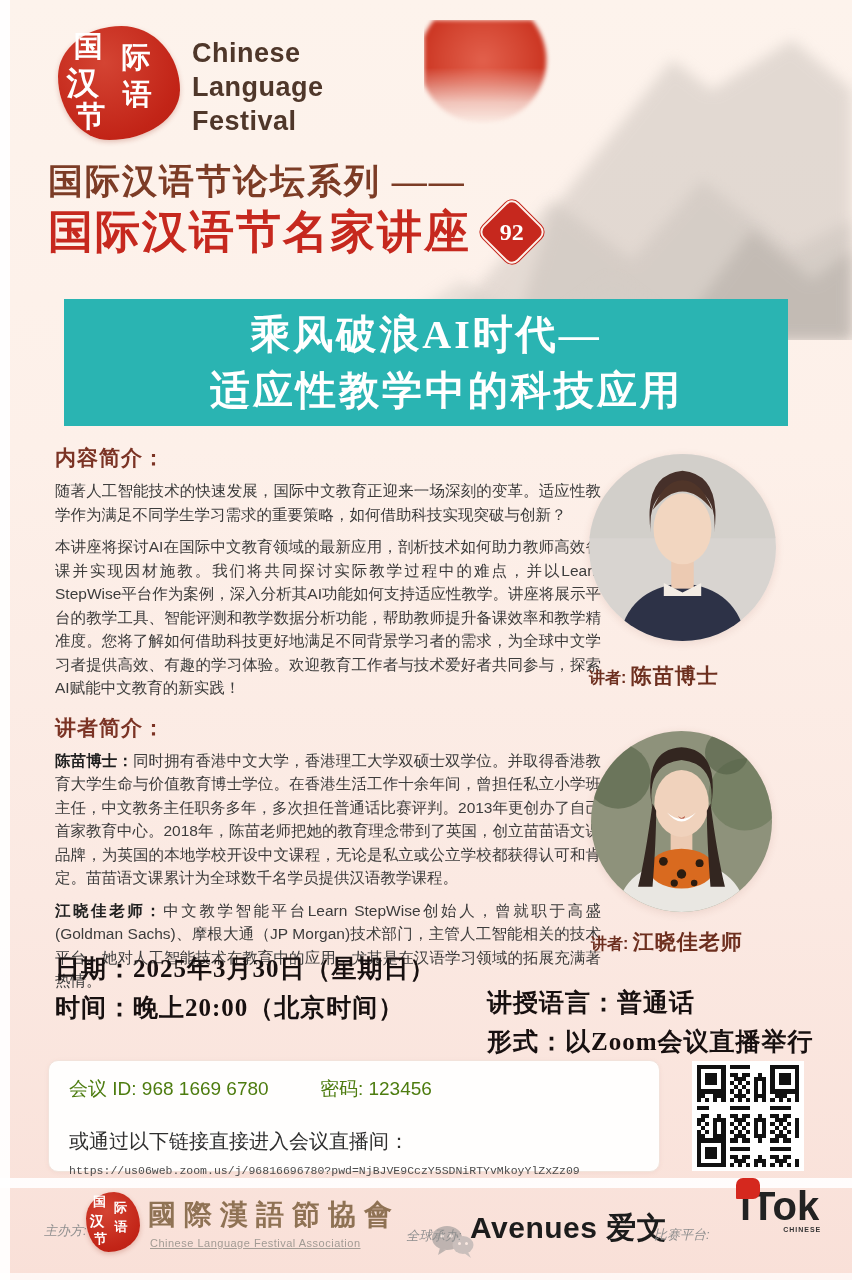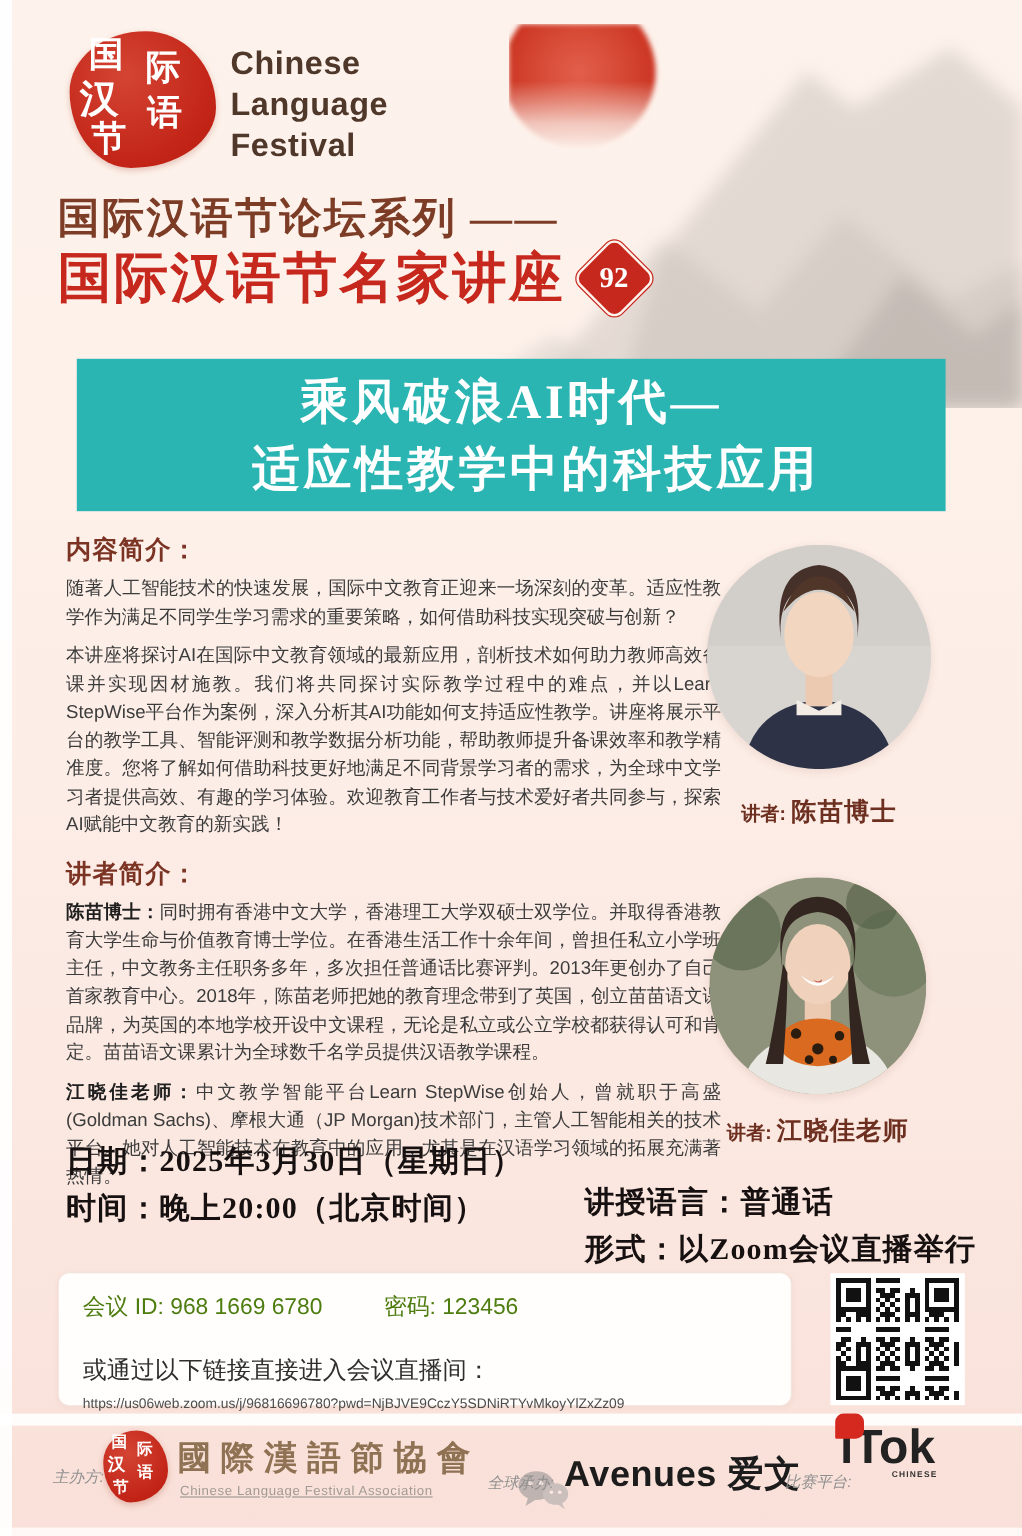--- a/index.html
+++ b/index.html
@@ -52,54 +52,54 @@
   .content{position:absolute;left:55px;top:444px;width:546px;z-index:2;}
   .section-h{font-size:21px;font-weight:bold;color:#7b3324;margin:0 0 7px 0;letter-spacing:1px;}
   .content p{font-size:15.5px;line-height:23.5px;color:#3c3c3c;margin:0 0 9px 0;text-align:justify;}
   .content p strong{color:#1f1f1f;}
   .gap-top{margin-top:14px;}
 
   .photo{position:absolute;border-radius:50%;overflow:hidden;z-index:2;box-shadow:0 2px 8px rgba(120,60,40,.12);}
   .photo svg{display:block;width:100%;height:100%;}
   .photo-1{left:589px;top:454px;width:187px;height:187px;}
   .photo-2{left:591px;top:731px;width:181px;height:181px;}
-  .caption{position:absolute;z-index:2;text-align:center;color:#6d2f1f;white-space:nowrap;}
+  .caption{position:absolute;z-index:2;text-align:left;color:#6d2f1f;white-space:nowrap;}
   .cap-1{left:589px;top:662px;width:187px;}
   .cap-2{left:591px;top:928px;width:181px;}
   .caption .pre{font-size:16px;font-weight:bold;}
   .caption .nm{font-size:21px;font-weight:bold;letter-spacing:1px;}
 
   
   .sched{position:absolute;z-index:2;font-weight:bold;color:#171010;font-size:25px;line-height:39px;letter-spacing:1px;}
   .sched-left{left:55px;top:949px;}
   .sched-right{left:487px;top:983px;}
 
   
   .meeting-box{position:absolute;left:48px;top:1060px;width:612px;height:112px;z-index:2;
     background:#fffefd;border:1px solid #f2e3db;border-radius:10px;box-sizing:border-box;
     padding:15px 20px;box-shadow:0 1px 4px rgba(180,120,100,.08);}
   .meeting-line1{font-size:19px;color:#4d7c0f;}
   .meeting-line1 .pwd{margin-left:46px;}
   .meeting-line2{font-size:20px;color:#2e2e2e;margin-top:26px;}
-  .meeting-url{font-size:11.5px;color:#4c4c4c;margin-top:9px;letter-spacing:0;}
+  .meeting-url{font-size:11.5px;color:#4c4c4c;margin-top:9px;letter-spacing:0;font-family:Liberation Mono, monospace;}
 
   .qr{position:absolute;left:692px;top:1061px;width:112px;height:110px;background:#fff;z-index:2;padding:4px;box-sizing:border-box;}
   .qr svg{width:100%;height:100%;shape-rendering:crispEdges;}
 
   
   .footer-band{position:absolute;left:0;top:1178px;width:852px;height:10px;background:rgba(255,255,255,.9);z-index:3;}
   .flabel{position:absolute;font-size:13px;color:#8f8f8f;z-index:3;font-style:italic;}
   .host-label{left:44px;top:1222px;}
   .host-name{position:absolute;left:148px;top:1196px;font-size:28px;color:#8f7254;font-weight:600;
     letter-spacing:8px;z-index:3;}
   .host-en{position:absolute;left:150px;top:1237px;font-size:11px;color:#a29b94;z-index:3;letter-spacing:.5px;text-decoration:underline;}
   .global-label{left:406px;top:1227px;}
   .avenues{position:absolute;left:470px;top:1208px;font-size:30px;font-weight:800;color:#1c1c1c;z-index:3;letter-spacing:.5px;}
   .platform-label{left:654px;top:1226px;}
-  .itok{position:absolute;left:700px;top:1186px;z-index:3;font-size:40px;font-weight:800;color:#222;line-height:1;}
+  .itok{position:absolute;left:740px;top:1186px;z-index:3;font-size:40px;font-weight:800;color:#222;line-height:1;}
   .itok .bubble{position:absolute;left:-4px;top:-8px;width:24px;height:21px;background:#d5281e;
     border-radius:7px 7px 7px 1px;}
   .itok .sub{position:absolute;right:-2px;bottom:-7px;font-size:7px;font-weight:700;color:#333;letter-spacing:1px;}
   .watermark{position:absolute;left:430px;top:1224px;z-index:5;display:flex;align-items:center;white-space:nowrap;}
   .watermark .wm-text{font-size:31px;color:rgba(125,125,125,.62);letter-spacing:1px;font-weight:600;}
   .watermark svg{margin-right:6px;opacity:.55;}
 </style>
 </head>
 <body>
 

